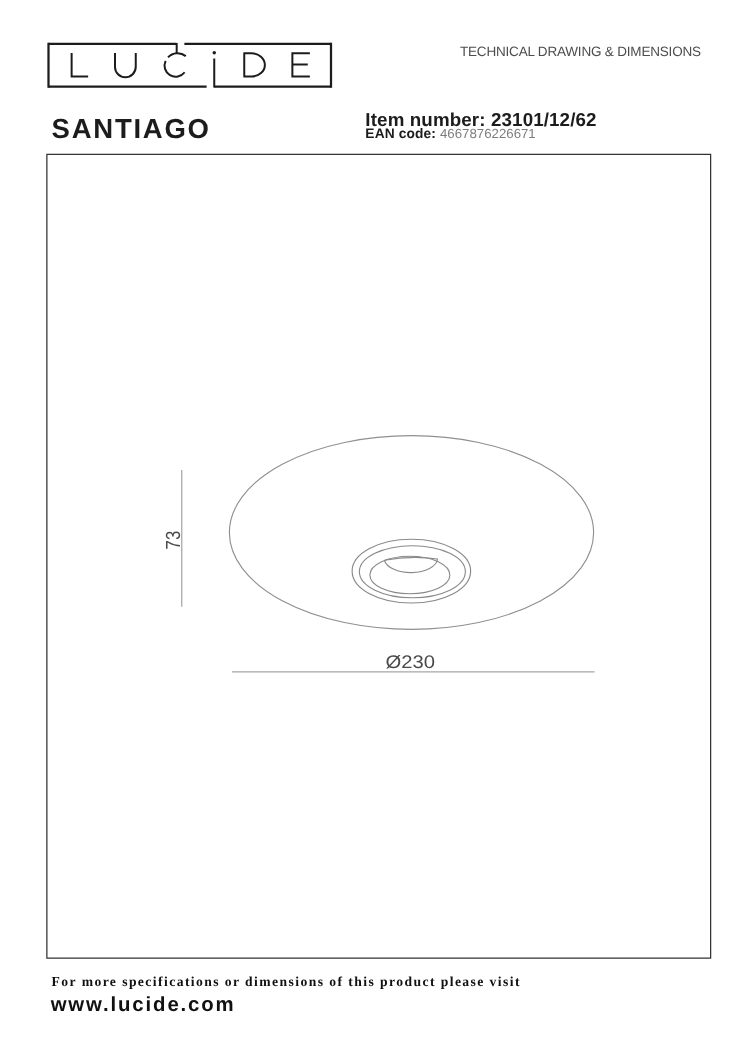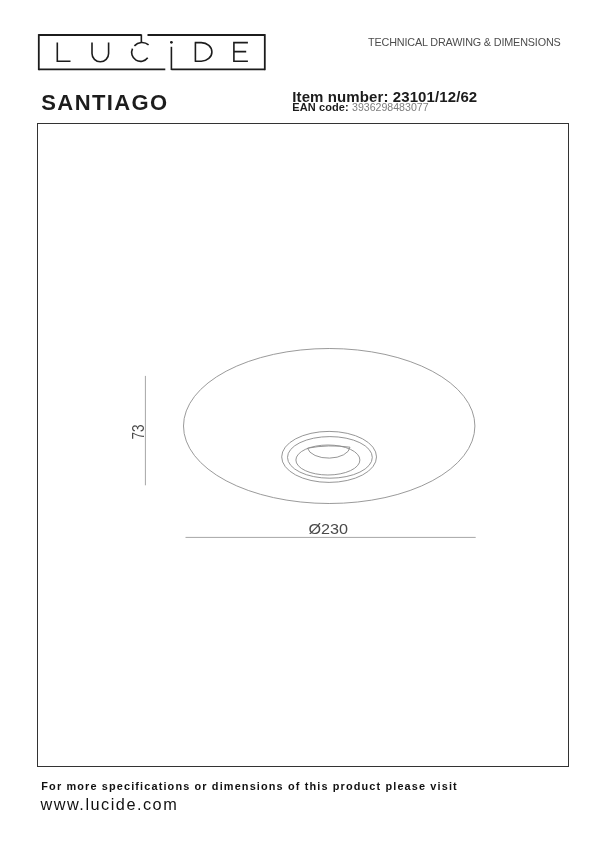--- a/index.html
+++ b/index.html
@@ -46,21 +46,21 @@
 
   <circle cx="171.4" cy="42.3" r="1.4" fill="#1c1c1c"></circle>
 </svg>
 
 <div class="abs" style="left:368px;top:35.7px;font-size:10.8px;letter-spacing:-0.15px;color:#4d4d4d;">TECHNICAL DRAWING &amp; DIMENSIONS</div>
 
 <div class="abs" style="left:41.3px;top:89.6px;font-size:22px;font-weight:bold;letter-spacing:1.4px;color:#1c1c1c;">SANTIAGO</div>
 
 <div class="abs" style="left:292.3px;top:88.2px;font-size:15px;font-weight:bold;letter-spacing:0.1px;color:#1c1c1c;">Item number: 23101/12/62</div>
 
-<div class="abs" style="left:292.3px;top:101.1px;font-size:11px;font-weight:bold;letter-spacing:0.1px;color:#1c1c1c;">EAN code: <span style="font-weight:normal;font-size:10.6px;color:#7d7d7d;letter-spacing:0;">3936298483077</span></div>
+<div class="abs" style="left:292.3px;top:101.1px;font-size:11px;font-weight:bold;letter-spacing:0.1px;color:#1c1c1c;">EAN code: <span style="font-weight:normal;font-size:10.6px;color:#7d7d7d;letter-spacing:0;">4667876226671</span></div>
 
 <div class="abs" style="left:37px;top:123px;width:530px;height:641.5px;border:1.6px solid #333;"></div>
 
 <svg class="abs" style="left:0;top:0" width="601" height="850" viewBox="0 0 601 850">
 
   <ellipse cx="329.2" cy="426" rx="145.7" ry="77.5" fill="none" stroke="#8f8f8f" stroke-width="0.9"></ellipse>
 
   <ellipse cx="329.1" cy="456.9" rx="47.4" ry="25.5" fill="none" stroke="#8a8a8a" stroke-width="0.9"></ellipse>
 
   <ellipse cx="329.9" cy="457.4" rx="42.4" ry="20.8" fill="none" stroke="#8a8a8a" stroke-width="0.9"></ellipse>
@@ -71,15 +71,15 @@
 
   <line x1="145.4" y1="375.9" x2="145.4" y2="485.3" stroke="#a6a6a6" stroke-width="1"></line>
 
   <text transform="translate(144,432) rotate(-90)" text-anchor="middle" font-size="16.3" fill="#4a4a4a" textLength="15" lengthAdjust="spacingAndGlyphs">73</text>
 
   <line x1="185.5" y1="537.4" x2="475.7" y2="537.4" stroke="#a6a6a6" stroke-width="1"></line>
 
   <text x="328.2" y="534.2" text-anchor="middle" font-size="14.6" fill="#4a4a4a" textLength="39.6" lengthAdjust="spacingAndGlyphs">Ø230</text>
 </svg>
 
-<div class="abs" style="left:41.3px;top:780.4px;font-size:10.9px;font-weight:bold;letter-spacing:1.14px;color:#111;">For more specifications or dimensions of this product please visit</div>
+<div class="abs" style="left:41.3px;top:780.4px;font-size:10.9px;font-weight:bold;letter-spacing:1.14px;color:#111;font-family:Liberation Serif, serif;">For more specifications or dimensions of this product please visit</div>
 
-<div class="abs" style="left:40.5px;top:795.2px;font-size:16.3px;font-weight:normal;letter-spacing:1.5px;color:#111;">www.lucide.com</div>
+<div class="abs" style="left:40.5px;top:795.2px;font-size:16.3px;font-weight:bold;letter-spacing:1.5px;color:#111;">www.lucide.com</div>
 
 </body></html>

